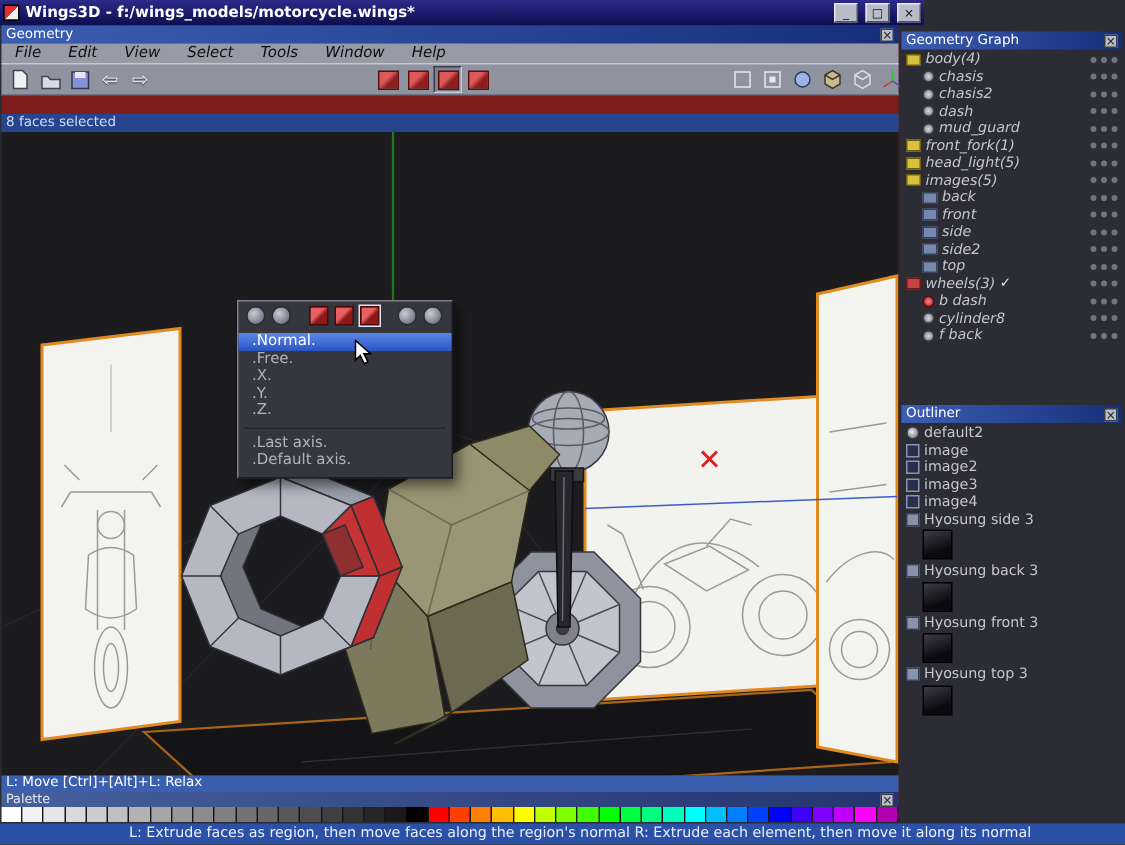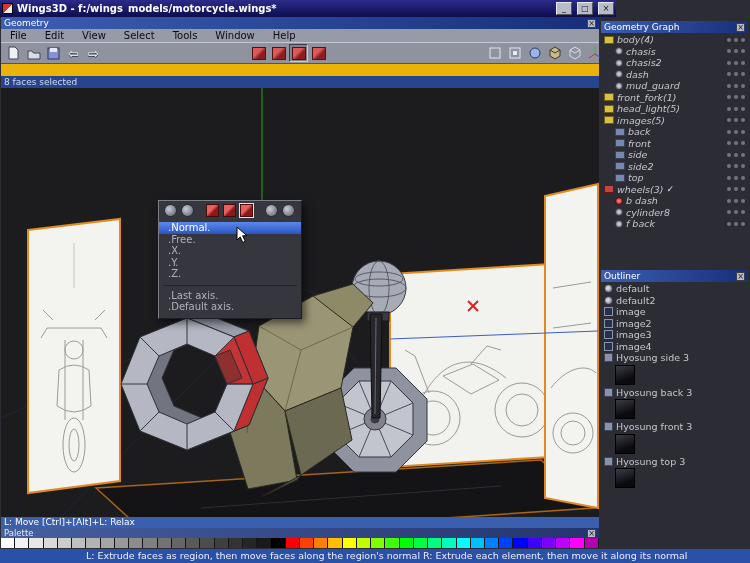--- a/index.html
+++ b/index.html
@@ -10,29 +10,29 @@
     -webkit-font-smoothing:none;
   }
   
   .titlebar { position:absolute; left:0; top:0; width:616px; height:17px;
     background:linear-gradient(#2b2b8a,#0d0d4e); display:flex; align-items:center; gap:4px; padding:0 2px; }
   .app-icon { width:11px; height:11px; background:linear-gradient(135deg,#e03030 50%,#f0f0f0 50%); border:1px solid #000; }
   .title-text { flex:1; color:#fff; font-size:10px; font-weight:bold; white-space:nowrap; overflow:hidden; }
   .win-btn { width:16px; height:13px; background:#b8bcc8; border:1px solid; border-color:#e8eaf0 #50545e #50545e #e8eaf0;
     font-size:8px; line-height:11px; text-align:center; color:#111; margin-left:1px; }
   
-  .geom-window { position:absolute; left:1px; top:17px; width:598px; height:531px; background:#eab308; }
+  .geom-window { position:absolute; left:1px; top:17px; width:598px; height:531px; background:#7f1d1d; }
   .g-header { position:absolute; left:0; top:0; width:100%; height:12px;
     background:linear-gradient(90deg,#3c5eb2,#172f7a); color:#fff; font-size:9px;
     display:flex; align-items:center; padding:0 3px; }
   .hdr-title { flex:1; }
   .close-x { width:9px; height:9px; background:#b8bcc8; border:1px solid #3a3e48; font-size:8px; line-height:8px; text-align:center; color:#222; }
   .g-menubar { position:absolute; left:0; top:12px; width:100%; height:13px; background:#979ba8;
     display:flex; align-items:center; font-size:10px; color:#0c0c10; }
-  .menu-item { padding:0 9px; height:13px; line-height:13px; }
+  .menu-item { padding:0 9px; height:13px; line-height:13px;font-style:italic; }
   .g-toolbar { position:absolute; left:0; top:25px; width:100%; height:22px; background:#8f93a0;
     border-top:1px solid #c4c8d4; border-bottom:1px solid #50545e; }
   .tb-group { position:absolute; top:1px; display:flex; gap:1px; align-items:center; }
   .tb-btn { width:19px; height:18px; display:flex; align-items:center; justify-content:center; border:1px solid transparent; }
   .tb-btn.pressed { border-color:#3c404a #c8ccd8 #c8ccd8 #3c404a; background:#7e8290; }
   .tb-arrow { font-size:13px; color:#eef2fc; text-shadow:0 1px 0 #333; }
   .selcube { width:14px; height:13px; background:linear-gradient(135deg,#de5a5a 40%,#8e1e1e 62%); border:1px solid #551010; }
   .g-info1 { position:absolute; left:0; top:47px; width:100%; height:12px; background:#3a5fae;
     color:#fff; font-size:9px; line-height:12px; padding-left:3px; }
   .g-info2 { position:absolute; left:0; top:59px; width:100%; height:12px; background:#27448e;
@@ -649,27 +649,20 @@
             <i class="dot"></i>
           </span>
         </div>
       </div>
     <div class="panel-header out-header">
       <span class="hdr-title">Outliner</span>
       <span class="close-x">×</span>
     </div>
     <div class="out-list">
 
-        <div class="out-row">
-          <div class="out-line">
-            <span class="oicon mat"></span>
-            <span>default</span>
-          </div>
-
-        </div>
 
         <div class="out-row">
           <div class="out-line">
             <span class="oicon mat"></span>
             <span>default2</span>
           </div>
 
         </div>
 
         <div class="out-row">

